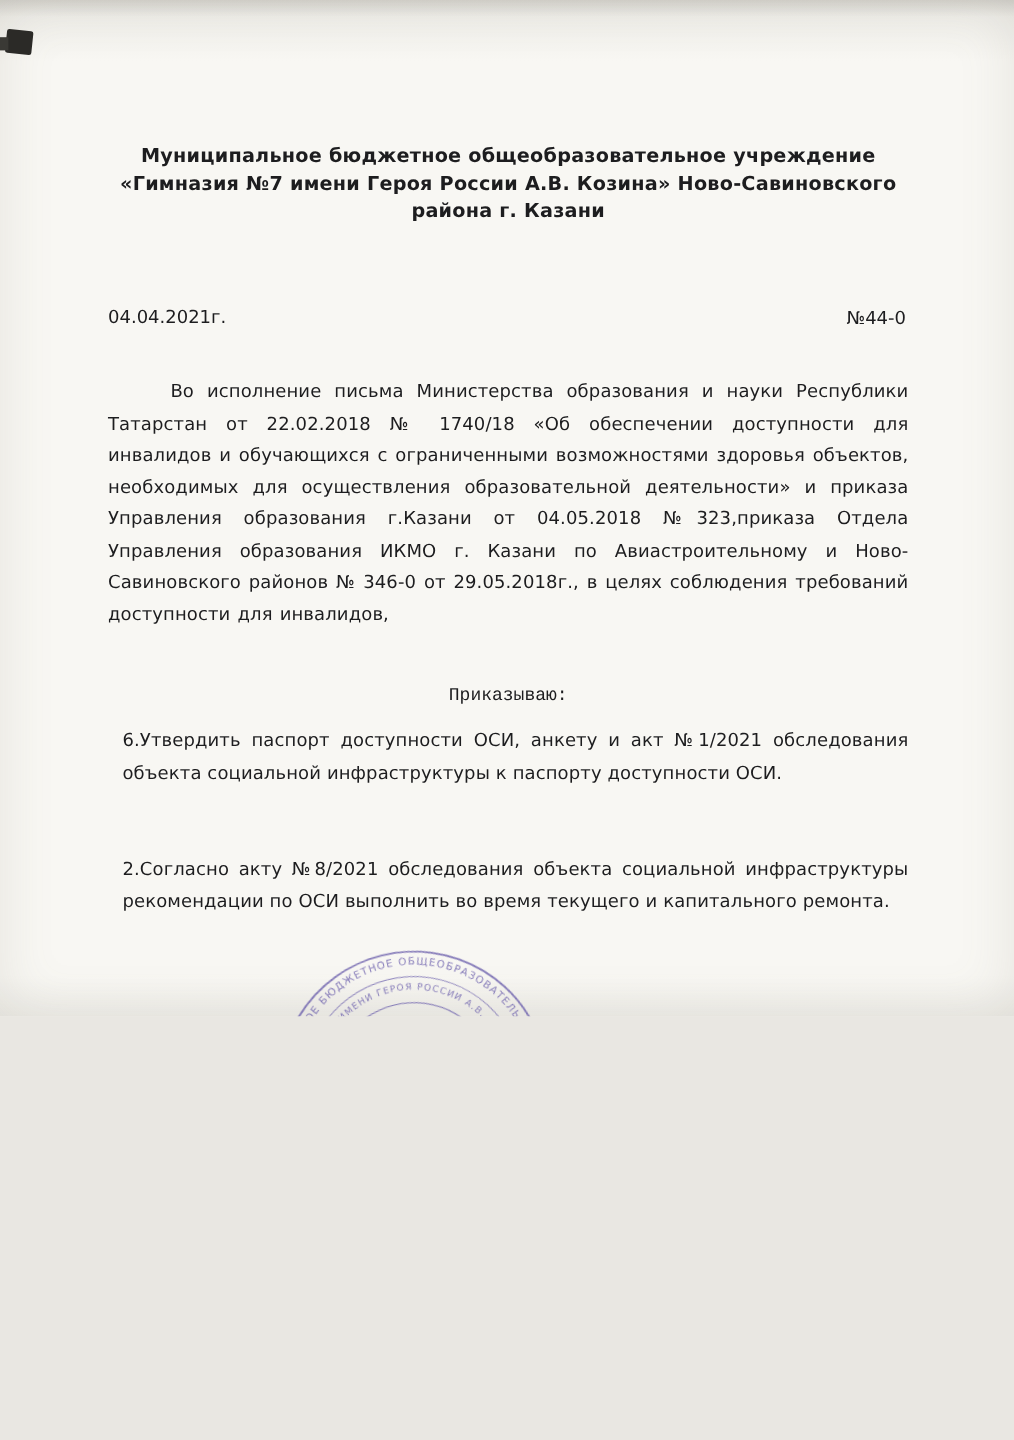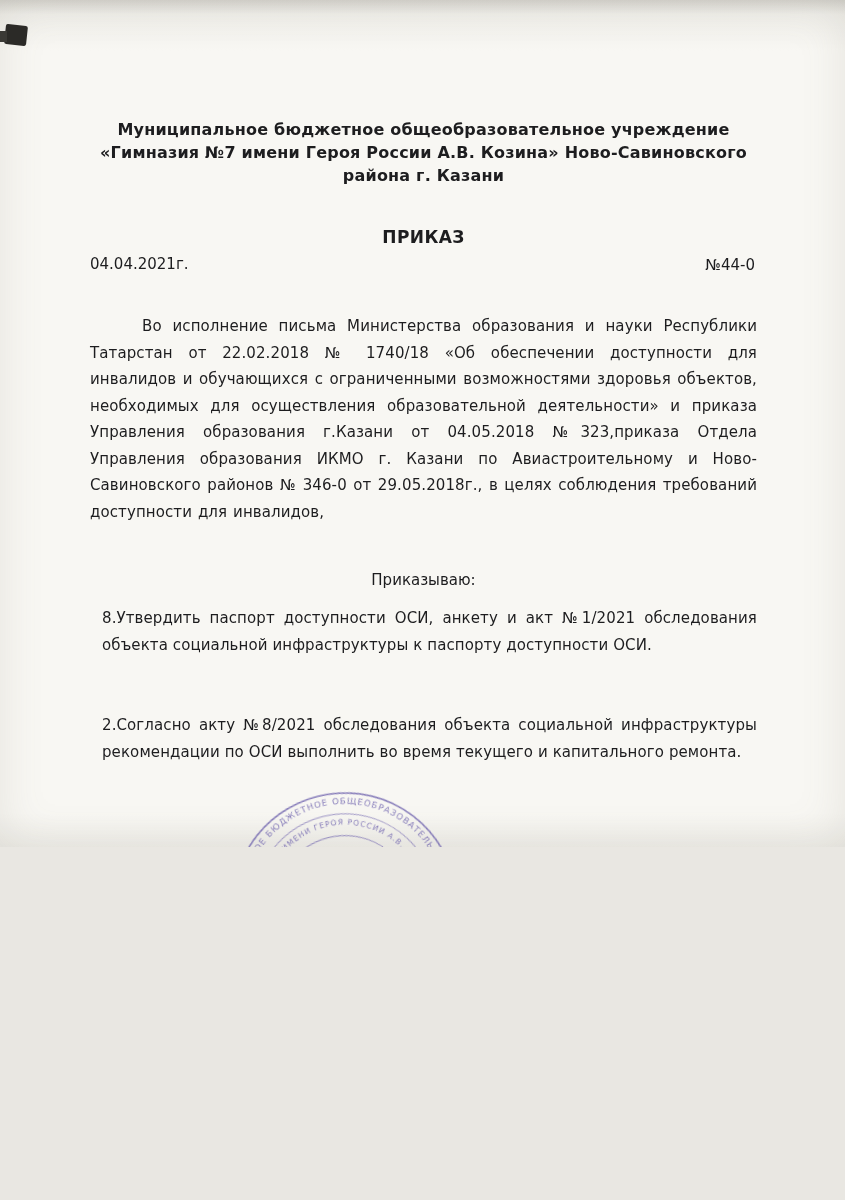--- a/index.html
+++ b/index.html
@@ -47,20 +47,21 @@
     line-height:26.5px;
     text-align:justify;
     text-indent:52px;
     letter-spacing:0.1px;
     word-spacing:1px;
   }
   .order-verb{
     margin-top:46px;
     text-align:center;
     font-size:15px;
+    font-family:Liberation Mono, monospace;
   }
   .order-item{
     font-size:15px;
     line-height:26.5px;
     text-align:justify;
     letter-spacing:0.1px;
     margin-left:12px;
   }
   .item1{margin-top:16px;}
   .item2{margin-top:54px;}
@@ -105,30 +106,29 @@
   <div class="artifact a1"></div>
   <div class="artifact a2"></div>
 
   <div class="content">
 
     <div class="org-header">Муниципальное бюджетное общеобразовательное учреждение
 «Гимназия №7 имени Героя России А.В. Козина» Ново-Савиновского
 района г. Казани</div>
 
     <div class="order-head">
-      <div class="order-title">ПРИКАЗ</div>
       <div class="order-number">№44-0</div>
       <div class="order-date">04.04.2021г.</div>
     </div>
 
     <div class="body-par">Во исполнение письма Министерства образования и науки Республики Татарстан от 22.02.2018 № 1740/18 «Об обеспечении доступности для инвалидов и обучающихся с ограниченными возможностями здоровья объектов, необходимых для осуществления образовательной деятельности» и приказа Управления образования г.Казани от 04.05.2018 №323,приказа Отдела Управления образования ИКМО г. Казани по Авиастроительному и Ново-Савиновского районов № 346-0 от 29.05.2018г., в целях соблюдения требований доступности для инвалидов,</div>
 
     <div class="order-verb">Приказываю:</div>
 
-    <div class="order-item item1">8.Утвердить паспорт доступности ОСИ, анкету и акт №1/2021 обследования объекта социальной инфраструктуры к паспорту доступности ОСИ.</div>
+    <div class="order-item item1">6.Утвердить паспорт доступности ОСИ, анкету и акт №1/2021 обследования объекта социальной инфраструктуры к паспорту доступности ОСИ.</div>
 
     <div class="order-item item2">2.Согласно  акту №8/2021  обследования объекта социальной инфраструктуры рекомендации по ОСИ  выполнить во время текущего и капитального ремонта.</div>
 
     <div class="sig-row">
       <span class="sig-role">Татарстан гимназии</span>
       <span class="sig-name">Т.Н. Героя</span>
     </div>
 
   </div>
 

